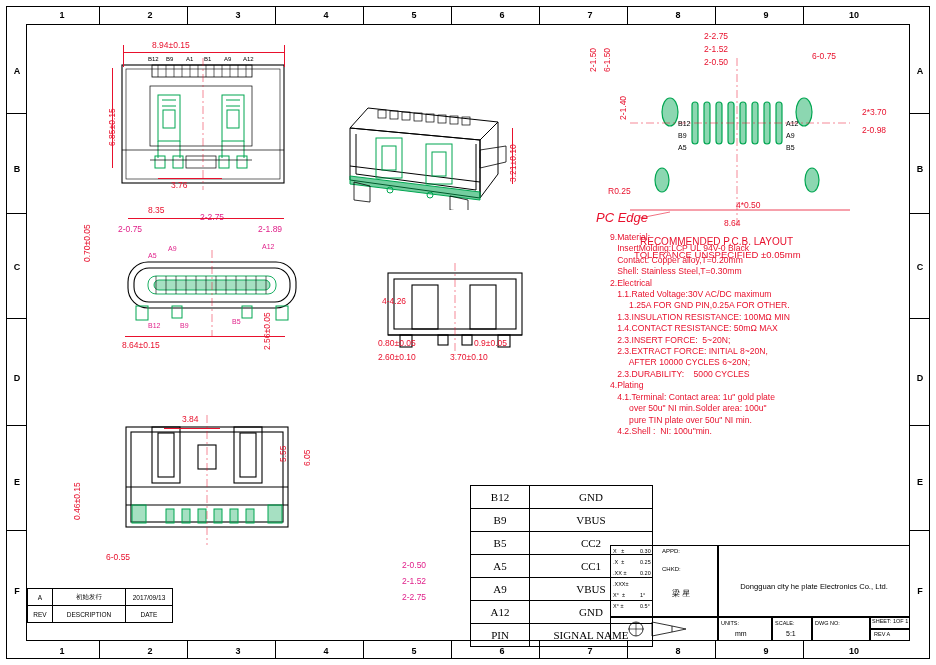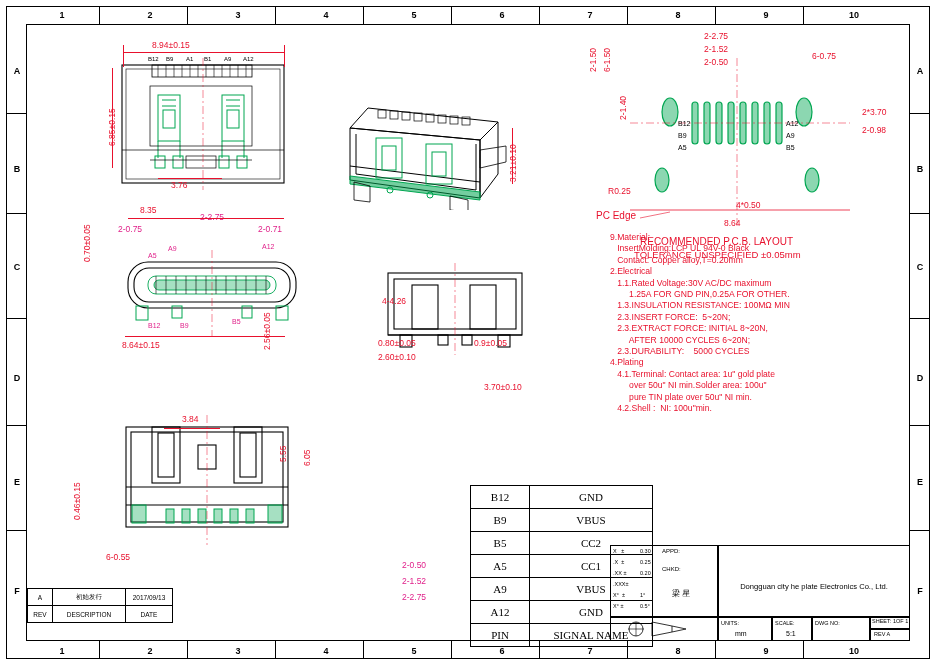--- a/index.html
+++ b/index.html
@@ -259,24 +259,24 @@
       </g>
       <g stroke="#00a651" stroke-width="1" fill="none">
         <rect x="26" y="66" width="12" height="14"></rect>
         <rect x="62" y="66" width="10" height="12"></rect>
         <rect x="132" y="66" width="10" height="12"></rect>
         <rect x="166" y="66" width="12" height="14"></rect>
       </g>
       <line x1="102" y1="10" x2="102" y2="96" stroke="#e8112d" stroke-width="0.5" stroke-dasharray="8,3,2,3"></line>
     </svg>
 
-    <div class="txt t-r" style="left:140px;top:205px;">8.35</div>
+    <div class="txt t-r" style="left:148px;top:205px;">8.35</div>
     <div class="txt t-m" style="left:118px;top:224px;">2-0.75</div>
     <div class="txt t-m" style="left:200px;top:212px;">2-2.75</div>
-    <div class="txt t-m" style="left:258px;top:224px;">2-0.71</div>
+    <div class="txt t-m" style="left:258px;top:224px;">2-1.89</div>
     <div class="txt t-r vert" style="left:82px;top:262px;">0.70±0.05</div>
     <div class="txt t-r" style="left:122px;top:340px;">8.64±0.15</div>
     <div class="txt t-r vert" style="left:262px;top:350px;">2.56±0.05</div>
 
     <div class="txt t-m" style="left:148px;top:252px;font-size:7px;">A5</div>
     <div class="txt t-m" style="left:168px;top:245px;font-size:7px;">A9</div>
     <div class="txt t-m" style="left:262px;top:243px;font-size:7px;">A12</div>
     <div class="txt t-m" style="left:148px;top:322px;font-size:7px;">B12</div>
     <div class="txt t-m" style="left:180px;top:322px;font-size:7px;">B9</div>
     <div class="txt t-m" style="left:232px;top:318px;font-size:7px;">B5</div>
@@ -297,21 +297,21 @@
         <rect x="128" y="80" width="12" height="12"></rect>
         <rect x="68" y="80" width="10" height="10"></rect>
         <rect x="92" y="80" width="10" height="10"></rect>
       </g>
       <line x1="85" y1="8" x2="85" y2="100" stroke="#e8112d" stroke-width="0.5" stroke-dasharray="8,3,2,3"></line>
     </svg>
     <div class="txt t-r" style="left:382px;top:296px;">4-4.26</div>
     <div class="txt t-r" style="left:378px;top:338px;">0.80±0.05</div>
     <div class="txt t-r" style="left:378px;top:352px;">2.60±0.10</div>
     <div class="txt t-r" style="left:474px;top:338px;">0.9±0.05</div>
-    <div class="txt t-r" style="left:484px;top:352px;margin-top:30px;">3.70±0.10</div>
+    <div class="txt t-r" style="left:450px;top:352px;">3.70±0.10</div>
   </div>
 
   <div>
     <svg class="abs" style="left:100px;top:405px;" width="230" height="150">
       <g stroke="#000" stroke-width="1.1" fill="none">
         <rect x="26" y="22" width="162" height="100"></rect>
         <rect x="31" y="27" width="152" height="90"></rect>
         <rect x="52" y="22" width="28" height="56"></rect>
         <rect x="134" y="22" width="28" height="56"></rect>
         <rect x="58" y="28" width="16" height="44"></rect>
@@ -375,41 +375,43 @@
     <div class="txt t-r vert" style="left:618px;top:120px;">2-1.40</div>
     <div class="txt t-r" style="left:704px;top:31px;">2-2.75</div>
     <div class="txt t-r" style="left:704px;top:44px;">2-1.52</div>
     <div class="txt t-r" style="left:704px;top:57px;">2-0.50</div>
     <div class="txt t-r" style="left:812px;top:51px;">6-0.75</div>
     <div class="txt t-r" style="left:862px;top:107px;">2*3.70</div>
     <div class="txt t-r" style="left:862px;top:125px;">2-0.98</div>
     <div class="txt t-r" style="left:608px;top:186px;">R0.25</div>
     <div class="txt t-r" style="left:736px;top:200px;">4*0.50</div>
     <div class="txt t-r" style="left:724px;top:218px;">8.64</div>
-    <div class="txt t-r" style="left:596px;top:210px;font-size:10px;">PC Edge</div>
+    <div class="txt t-r" style="left:596px;top:210px;font-size:13px;font-style:italic;">PC Edge</div>
 
     <div class="txt t-b" style="left:678px;top:120px;font-size:7px;">B12</div>
     <div class="txt t-b" style="left:678px;top:132px;font-size:7px;">B9</div>
     <div class="txt t-b" style="left:678px;top:144px;font-size:7px;">A5</div>
     <div class="txt t-b" style="left:786px;top:120px;font-size:7px;">A12</div>
     <div class="txt t-b" style="left:786px;top:132px;font-size:7px;">A9</div>
     <div class="txt t-b" style="left:786px;top:144px;font-size:7px;">B5</div>
   </div>
 
   <div class="rec-title">RECOMMENDED  P.C.B. LAYOUT</div>
   <div class="tol-title">TOLERANCE  UNSPECIFIED ±0.05mm</div>
 
   <div class="notes">
     <div>9.Material:</div>
     <div>   InsertMolding:LCP UL 94V-0 Black</div>
     <div>   Contact: Copper alloy,T=0.20mm</div>
+    <div>   Shell: Stainless Steel,T=0.30mm</div>
     <div>2.Electrical</div>
     <div>   1.1.Rated Voltage:30V AC/DC maximum</div>
     <div>        1.25A FOR GND PIN,0.25A FOR OTHER.</div>
     <div>   1.3.INSULATION RESISTANCE: 100MΩ MIN</div>
+    <div>   1.4.CONTACT RESISTANCE: 50mΩ MAX</div>
     <div>   2.3.INSERT FORCE:  5~20N;</div>
     <div>   2.3.EXTRACT FORCE: INITIAL 8~20N,</div>
     <div>        AFTER 10000 CYCLES 6~20N;</div>
     <div>   2.3.DURABILITY:    5000 CYCLES</div>
     <div>4.Plating</div>
     <div>   4.1.Terminal: Contact area: 1u" gold plate</div>
     <div>        over 50u" NI min.Solder area: 100u"</div>
     <div>        pure TIN plate over 50u" NI min.</div>
     <div>   4.2.Shell :  NI: 100u"min.</div>
   </div>

